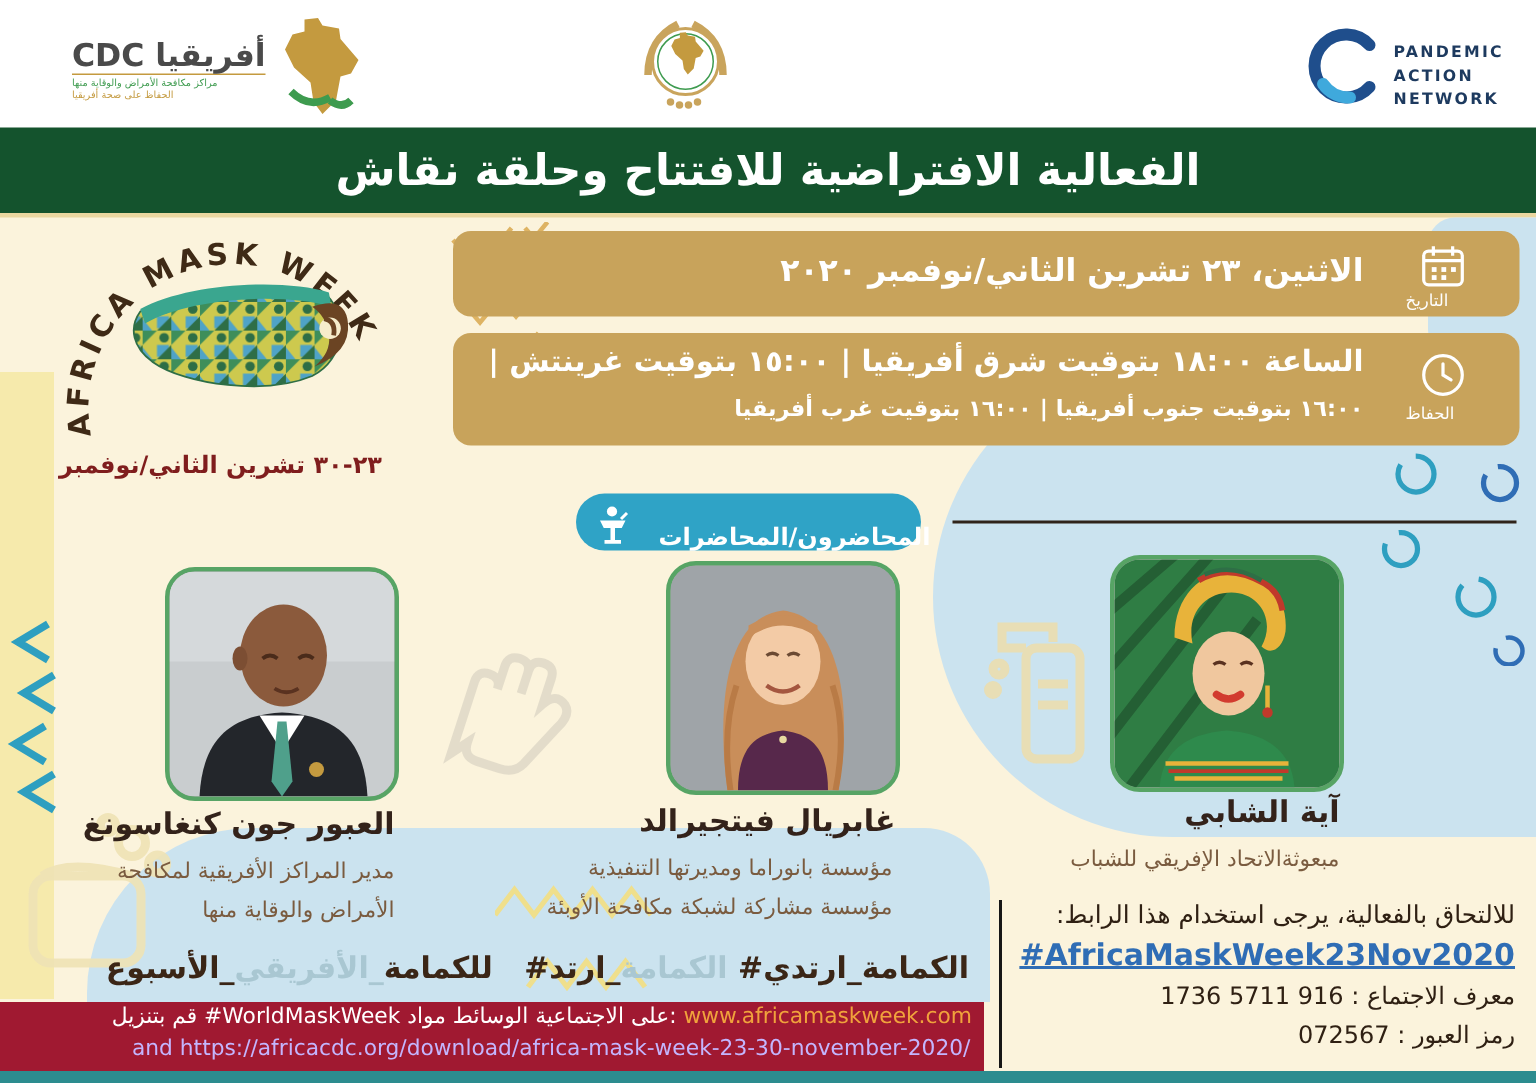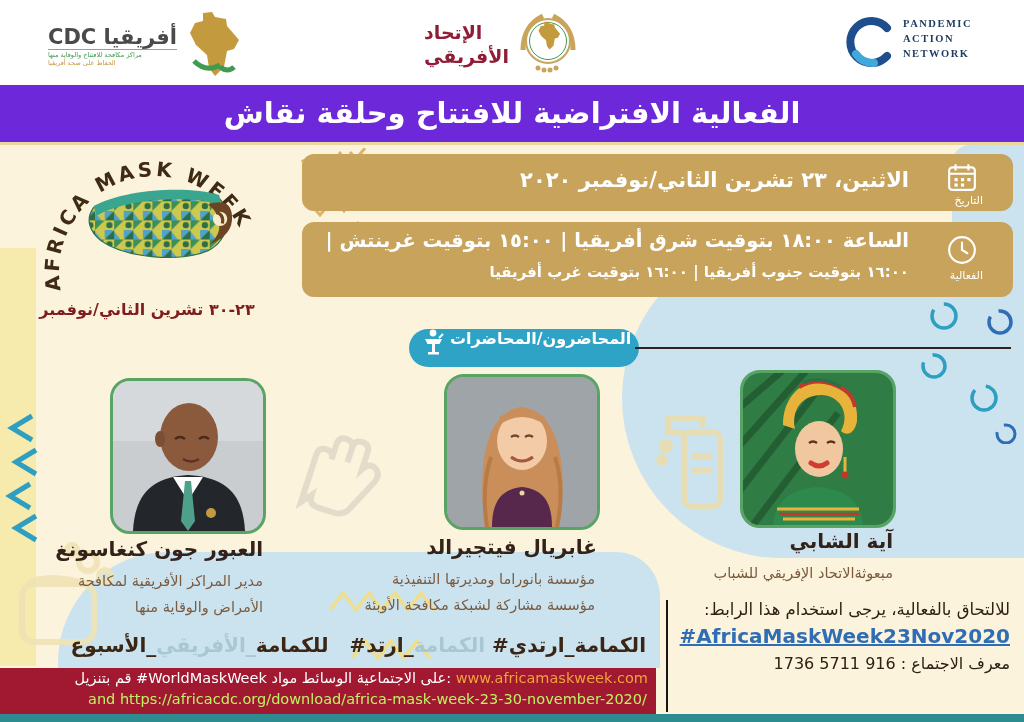--- a/index.html
+++ b/index.html
@@ -8,51 +8,51 @@
   .abs{position:absolute;}
   
   .top-band{left:0;top:0;width:1024px;height:86px;background:#FFFFFF;}
   .cdc-logo{left:48px;top:12px;width:225px;height:68px;display:flex;align-items:center;gap:4px;}
   .cdc-text{direction:rtl;text-align:left;}
   .cdc-name{font-size:21px;font-weight:bold;color:#4A4A4A;white-space:nowrap;}
   .cdc-tag{font-size:6.5px;color:#3E9B4F;white-space:nowrap;border-top:1px solid #C49A3F;padding-top:1px;}
   .cdc-tag2{font-size:6.5px;color:#C49A3F;white-space:nowrap;}
   .au-logo{left:424px;top:10px;width:185px;height:70px;display:flex;align-items:center;gap:6px;}
   .au-text{direction:rtl;text-align:left;font-size:19px;font-weight:bold;color:#8E1D35;line-height:1.25;white-space:nowrap;}
-  .pan-logo{left:844px;top:16px;width:132px;height:58px;display:flex;align-items:flex-start;gap:7px;font-family:Liberation Serif, serif;}
+  .pan-logo{left:870px;top:16px;width:132px;height:58px;display:flex;align-items:flex-end;gap:7px;}
   .pan-text{font-size:10.5px;font-weight:bold;color:#1D3A5F;letter-spacing:1.5px;line-height:1.45;}
   
-  .banner{left:0;top:85px;width:1024px;height:57px;background:#6d28d9;}
+  .banner{left:0;top:85px;width:1024px;height:57px;background:#14532d;}
   .banner h1{margin:0;line-height:57px;text-align:center;font-size:29px;font-weight:bold;color:#FFFFFF;direction:rtl;}
   .banner-underline{left:0;top:142px;width:1024px;height:3px;background:#EAD7A0;}
   
   .blue-top-right{left:952px;top:145px;width:72px;height:93px;background:#CBE3EF;border-radius:18px 0 0 18px;}
   .blue-blob-right{left:622px;top:238px;width:402px;height:320px;background:#CBE3EF;border-radius:320px 0 0 320px;}
   .blue-blob-bottom{left:58px;top:552px;width:602px;height:116px;background:#CBE3EF;border-radius:110px 44px 0 0;}
   .yellow-strip{left:0;top:248px;width:36px;height:418px;background:#F6EAAC;}
   
   .mask-logo{left:8px;top:144px;width:292px;height:156px;}
   .mask-date{left:14px;top:300px;width:266px;height:24px;font-size:16px;font-weight:bold;color:#7f1d1d;
              direction:rtl;text-align:center;letter-spacing:2px;white-space:nowrap;}
   
   .bar{background:#C8A35B;border-radius:12px;}
   .bar-date{left:302px;top:154px;width:711px;height:57px;}
   .bar-time{left:302px;top:222px;width:711px;height:75px;}
   .bar-text{position:absolute;right:104px;color:#FFFFFF;font-weight:bold;direction:rtl;white-space:nowrap;}
   .date-txt{top:14px;font-size:21px;}
   .time-l1{top:7px;font-size:19.5px;}
   .time-l2{top:41px;font-size:15px;}
   .sched-ic{position:absolute;right:36px;top:8px;}
-  .sched-lbl{position:absolute;right:30px;color:#FFFFFF;font-size:11px;direction:rtl;width:46px;text-align:right;}
+  .sched-lbl{position:absolute;right:30px;color:#FFFFFF;font-size:11px;direction:rtl;width:46px;text-align:left;}
   .lbl-date{top:40px;}
   .ic-time{top:13px;}
   .lbl-time{top:47px;}
   
-  .speakers-pill{left:409px;top:329px;width:230px;height:38px;background:#2FA3C6;border-radius:19px;
-                 display:flex;align-items:flex-start;gap:4px;padding:0 13px;box-sizing:border-box;}
+  .speakers-pill{left:384px;top:329px;width:230px;height:38px;background:#2FA3C6;border-radius:19px;
+                 display:flex;align-items:flex-end;gap:18px;padding:0 13px;box-sizing:border-box;}
   .pill-label{color:#FFFFFF;font-weight:bold;font-size:16px;direction:rtl;white-space:nowrap;}
   .pill-line{left:635px;top:347px;width:376px;height:2px;background:#30241A;}
   
   .photo{border:3px solid #57A465;border-radius:20px;overflow:hidden;background:#AAA;}
   .photo svg{display:block;}
   .ph-1{left:110px;top:378px;}
   .ph-2{left:444px;top:374px;}
   .ph-3{left:740px;top:370px;}
   .sp-name{font-size:20px;font-weight:bold;color:#33221A;direction:rtl;text-align:right;white-space:nowrap;}
   .sp-title{font-size:14.5px;color:#7A5B3F;direction:rtl;text-align:right;line-height:1.8;white-space:nowrap;}
@@ -71,50 +71,46 @@
   .join-meeting{margin-top:6px;font-size:16px;color:#2F2013;direction:rtl;white-space:nowrap;}
   .join-pass{margin-top:7px;font-size:16px;color:#2F2013;direction:rtl;white-space:nowrap;}
   
   .hashtags{left:28px;top:633px;width:618px;height:30px;direction:ltr;text-align:right;
             font-size:20px;font-weight:bold;white-space:nowrap;}
   [data-bind-segments] span{unicode-bidi:isolate;}
   .broken{letter-spacing:1.5px;}
   
   .footer{left:0;top:668px;width:656px;height:46px;background:#A01931;}
   .f1{position:absolute;right:8px;top:2px;font-size:14.5px;color:#FFFFFF;direction:ltr;white-space:nowrap;}
-  .f2{position:absolute;left:88px;top:23px;font-size:14.5px;color:#bef264;white-space:nowrap;}
+  .f2{position:absolute;left:88px;top:23px;font-size:14.5px;color:#c4b5fd;white-space:nowrap;}
   .teal-strip{left:0;top:714px;width:1024px;height:8px;background:#2C8C8F;}
 </style>
 </head>
 <body>
 
 <div class="poster">
 
   <div class="abs top-band"></div>
 
   <div class="abs cdc-logo">
     <div class="cdc-text">
       <div class="cdc-name" data-bind="header.africa_cdc.name">أفريقيا CDC</div>
-      <div class="cdc-tag" data-bind="header.africa_cdc.tagline1">مراكز مكافحة للافتتاح والوقاية منها</div>
+      <div class="cdc-tag" data-bind="header.africa_cdc.tagline1">مراكز مكافحة الأمراض والوقاية منها</div>
       <div class="cdc-tag2" data-bind="header.africa_cdc.tagline2">الحفاظ على صحة أفريقيا</div>
     </div>
     <span>
       <svg width="62" height="66" viewBox="0 0 60 66">
         <path d="M21,2 L30,1 L33,6 L44,8 L45,15 L57,29 L52,38 L45,40 L42,56 L33,65 L27,57 L25,44 L14,34 L8,22 L13,12 L21,10 Z" fill="#C49A3F"></path>
         <path d="M12,50 q12,12 26,4" stroke="#3E9B4F" stroke-width="5" fill="none"></path>
         <path d="M38,56 q8,6 14,0" stroke="#3E9B4F" stroke-width="5" fill="none"></path>
       </svg>
     </span>
   </div>
 
   <div class="abs au-logo">
-    <div class="au-text">
-      <div data-bind="header.african_union.line1">الإتحاد</div>
-      <div data-bind="header.african_union.line2">الأفريقي</div>
-    </div>
     <span>
       <svg width="66" height="66" viewBox="0 0 66 66">
         <path d="M8,40 C8,22 16,12 28,6" stroke="#C9A45C" stroke-width="5" fill="none"></path>
         <path d="M58,40 C58,22 50,12 38,6" stroke="#C9A45C" stroke-width="5" fill="none"></path>
         <circle cx="33" cy="31" r="22" fill="#FFFFFF" stroke="#C9A45C" stroke-width="2"></circle>
         <circle cx="33" cy="31" r="18.5" fill="none" stroke="#3E9B4F" stroke-width="1"></circle>
         <g transform="translate(20,11) scale(0.44)">
           <path d="M21,2 L30,1 L33,6 L44,8 L45,15 L57,29 L52,38 L45,40 L42,56 L33,65 L27,57 L25,44 L14,34 L8,22 L13,12 L21,10 Z" fill="#C49A3F"></path>
         </g>
         <circle cx="23" cy="58" r="2.5" fill="#C9A45C"></circle>
@@ -275,21 +271,21 @@
 
   <div class="abs bar bar-time">
     <div class="bar-text time-l1" dir="rtl" data-bind="schedule.time.line1">الساعة ١٨:٠٠ بتوقيت شرق أفريقيا | ١٥:٠٠ بتوقيت غرينتش |</div>
     <div class="bar-text time-l2" dir="rtl" data-bind="schedule.time.line2">١٦:٠٠ بتوقيت جنوب أفريقيا | ١٦:٠٠ بتوقيت غرب أفريقيا</div>
     <span class="sched-ic ic-time">
       <svg width="30" height="30" viewBox="0 0 28 28">
         <circle cx="14" cy="14" r="12" stroke="#FFF" stroke-width="2" fill="none"></circle>
         <path d="M14,7 V14 L19,17" stroke="#FFF" stroke-width="2" fill="none" stroke-linecap="round"></path>
       </svg>
     </span>
-    <div class="sched-lbl lbl-time" data-bind="schedule.time.label">الفعالية</div>
+    <div class="sched-lbl lbl-time" data-bind="schedule.time.label">الحفاظ</div>
   </div>
 
   <div class="abs speakers-pill">
     <span>
       <svg width="24" height="26" viewBox="0 0 24 26">
         <circle cx="11" cy="4" r="3.4" fill="#FFF"></circle>
         <path d="M3,10 h17 l-2.5,5 h-12 z" fill="#FFF"></path>
         <rect x="10" y="15" width="3" height="8" fill="#FFF"></rect>
         <rect x="6" y="23" width="11" height="2.5" fill="#FFF"></rect>
         <path d="M17,9 l4,-4" stroke="#FFF" stroke-width="2"></path>
@@ -361,20 +357,21 @@
   <div class="abs sp-title tl-3">
     <div data-bind="speakers.2.title_lines.0">مبعوثةالاتحاد الإفريقي للشباب</div>
   </div>
   <div class="abs sp-name nm-3" data-bind="speakers.2.name">آية الشابي</div>
 
   <div class="abs join-line"></div>
   <div class="abs join">
     <div class="join-prompt" data-bind="join_info.prompt">للالتحاق بالفعالية، يرجى استخدام هذا الرابط:</div>
     <a class="join-link" href="#" data-bind="join_info.link">#AfricaMaskWeek23Nov2020</a>
     <div class="join-meeting" data-bind="join_info.meeting_id">معرف الاجتماع : 916 5711 1736</div>
+    <div class="join-pass" data-bind="join_info.passcode">رمز العبور : 072567</div>
   </div>
 
   <div class="abs hashtags" data-bind-segments="hashtags.segments"><span style="color: rgb(59, 38, 22);">الأسبوع</span><span style="color: rgb(59, 38, 22);">_</span><span style="color: rgb(169, 199, 210);">الأفريقي</span><span style="color: rgb(169, 199, 210);">_</span><span style="color: rgb(59, 38, 22);">للكمامة</span><span style="color: rgb(59, 38, 22);">&nbsp;&nbsp; </span><span style="color: rgb(59, 38, 22);">#</span><span style="color: rgb(59, 38, 22);">ارتد</span><span style="color: rgb(59, 38, 22);">_</span><span style="color: rgb(169, 199, 210);">الكمامة</span><span style="color: rgb(59, 38, 22);"> </span><span style="color: rgb(59, 38, 22);">#</span><span style="color: rgb(59, 38, 22);">ارتدي</span><span style="color: rgb(59, 38, 22);">_</span><span style="color: rgb(59, 38, 22);">الكمامة</span></div>
 
   <div class="abs footer">
     <div class="f1" data-bind-segments="footer.line1_segments"><span class="broken" style="color: rgb(255, 255, 255);">قم بتنزيل </span><span style="color: rgb(255, 255, 255);">#WorldMaskWeek </span><span class="broken" style="color: rgb(255, 255, 255);">مواد </span><span class="broken" style="color: rgb(255, 255, 255);">الوسائط </span><span class="broken" style="color: rgb(255, 255, 255);">الاجتماعية </span><span class="broken" style="color: rgb(255, 255, 255);">على</span><span style="color: rgb(255, 255, 255);">: </span><span style="color: rgb(240, 162, 60);">www.africamaskweek.com</span></div>
     <div class="f2" data-bind="footer.line2">and https://africacdc.org/download/africa-mask-week-23-30-november-2020/</div>
   </div>
   <div class="abs teal-strip"></div>
 

